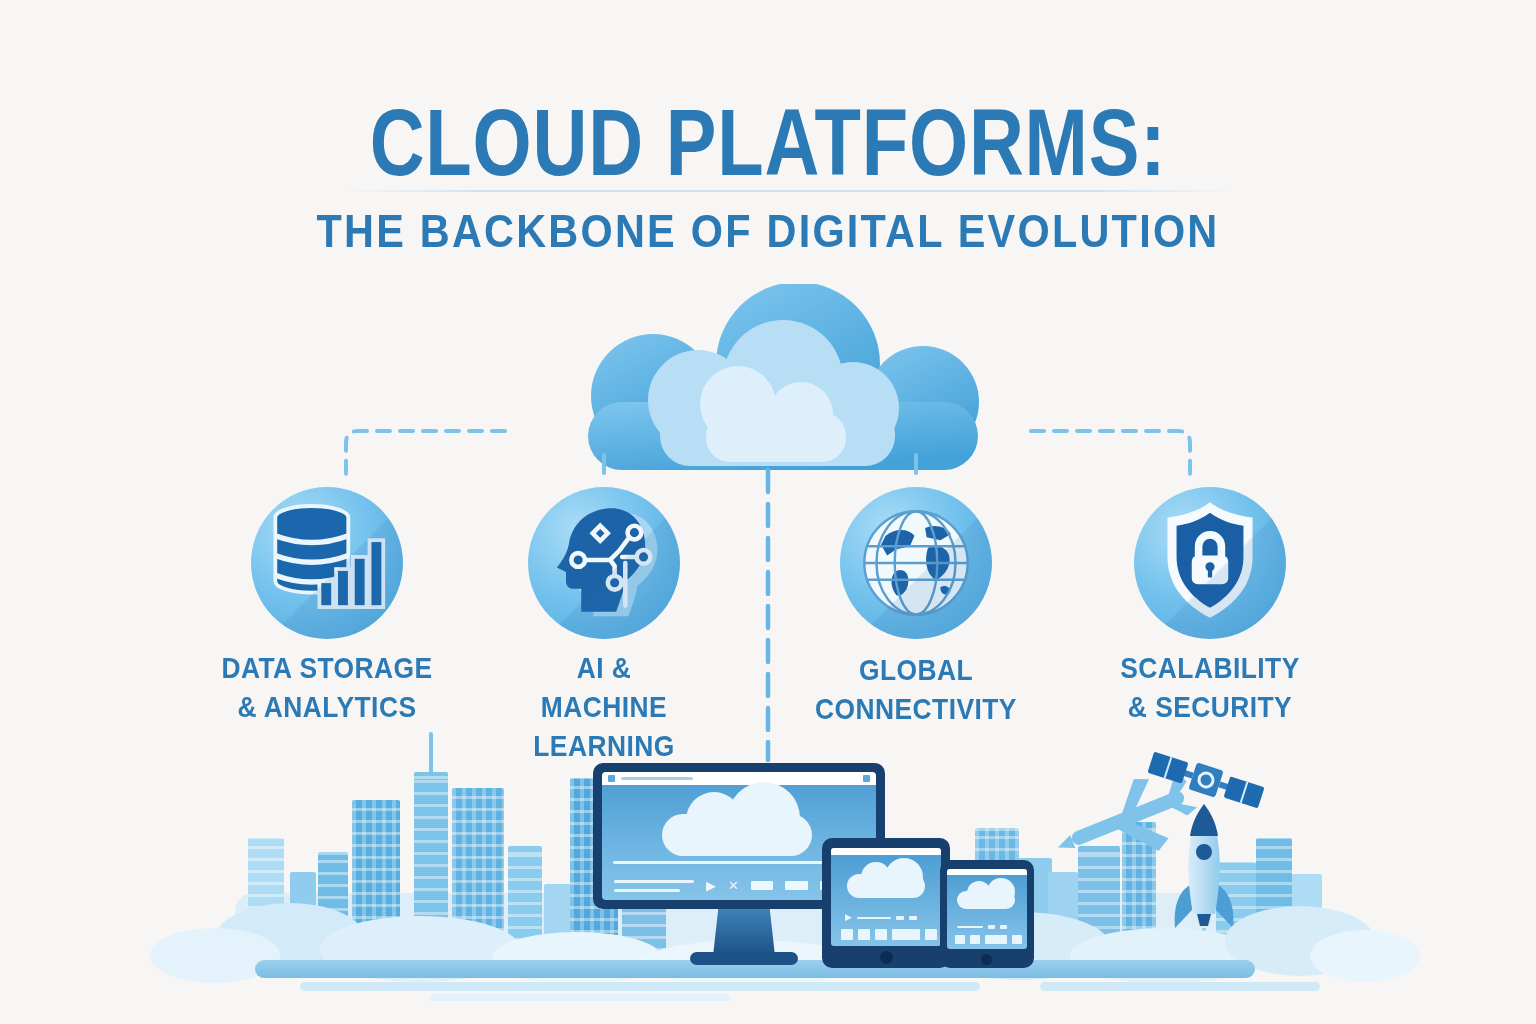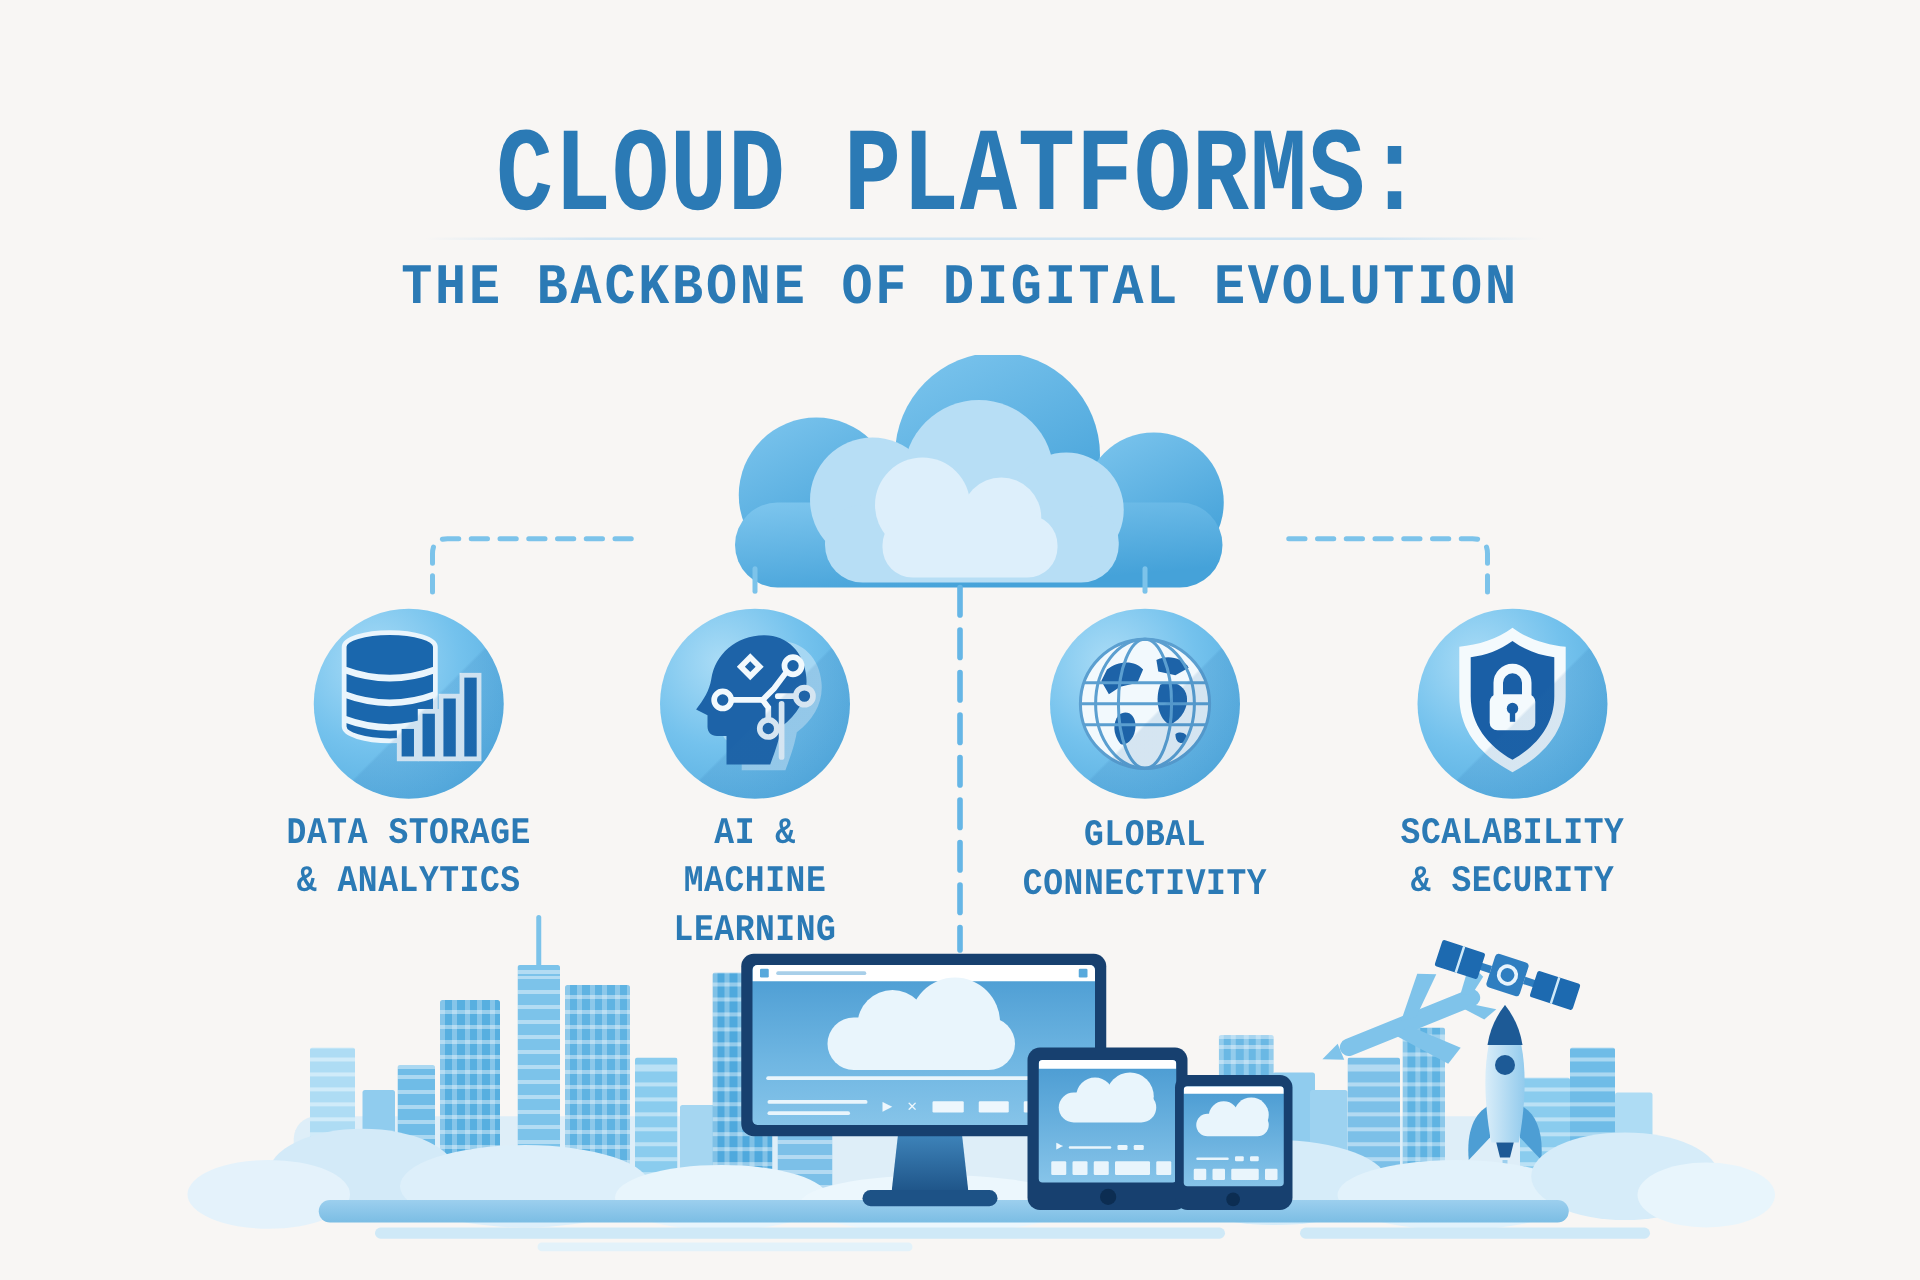--- a/index.html
+++ b/index.html
@@ -1,17 +1,17 @@
 <!DOCTYPE html>
 <html><head>
 <meta charset="utf-8">
 <style>
   html,body{margin:0;padding:0;background:#f8f6f4;}
   #canvas{position:relative;width:1536px;height:1024px;background:#f8f6f4;overflow:hidden;
-          font-family:Liberation Mono, monospace;border-radius:12px;}
+          font-family:Liberation Sans, sans-serif;border-radius:12px;}
   .abs{position:absolute;}
 
   
   .title{position:absolute;left:0;right:0;top:88px;text-align:center;
          font-size:95px;font-weight:800;color:#2b7ab5;letter-spacing:1px;
          transform:scaleX(0.8);white-space:nowrap;}
   .divider{position:absolute;left:340px;top:190px;width:895px;height:2px;
            background:linear-gradient(90deg,rgba(211,231,244,0),#cfe4f3 15%,#cfe4f3 85%,rgba(211,231,244,0));}
   .subtitle{position:absolute;left:0;right:0;top:204px;text-align:center;
             font-size:46px;font-weight:800;color:#2b7ab5;letter-spacing:2.5px;

